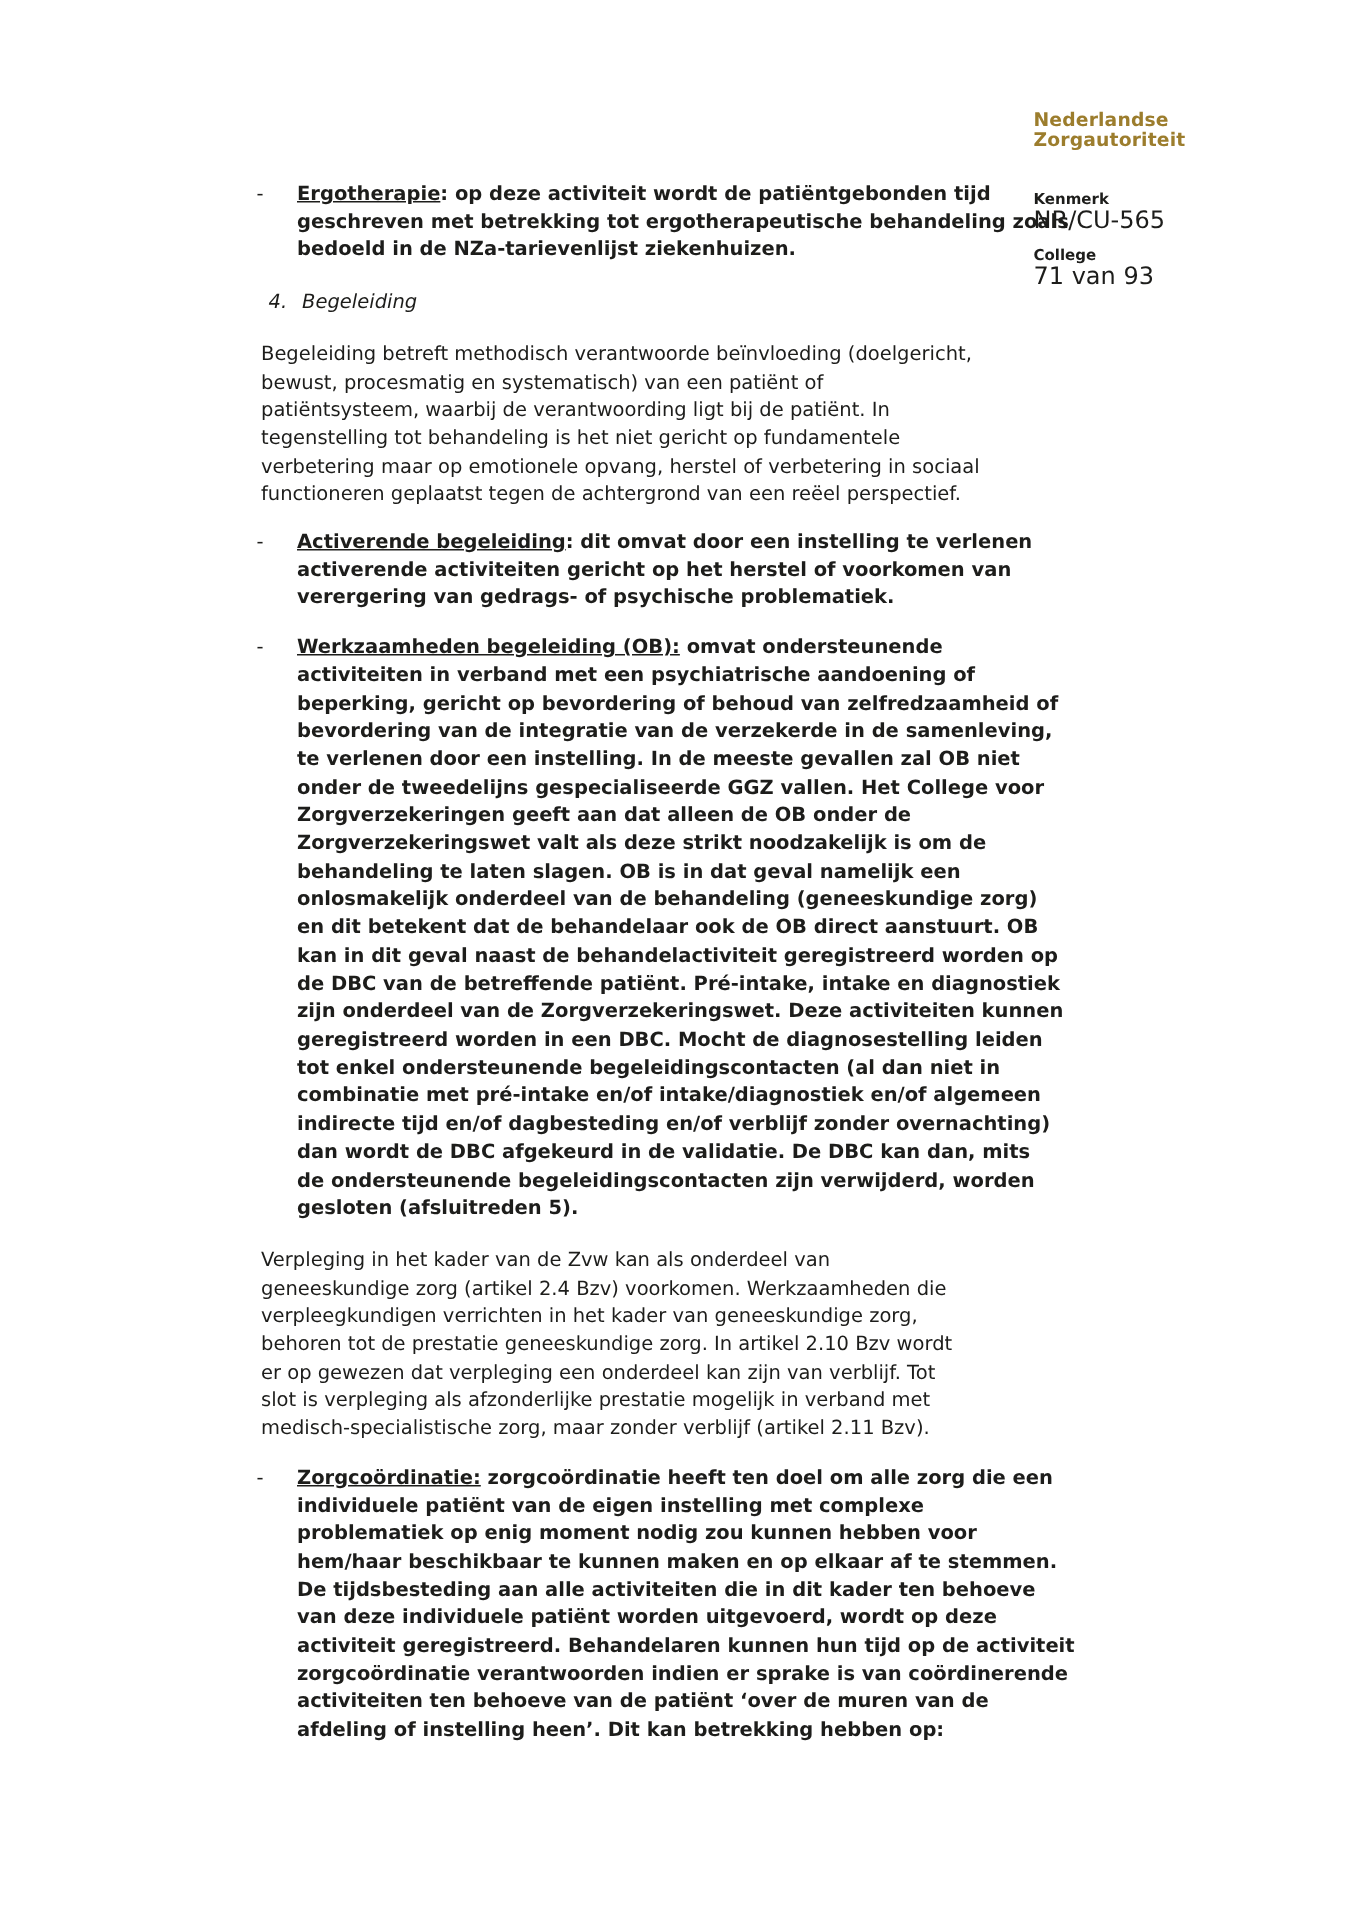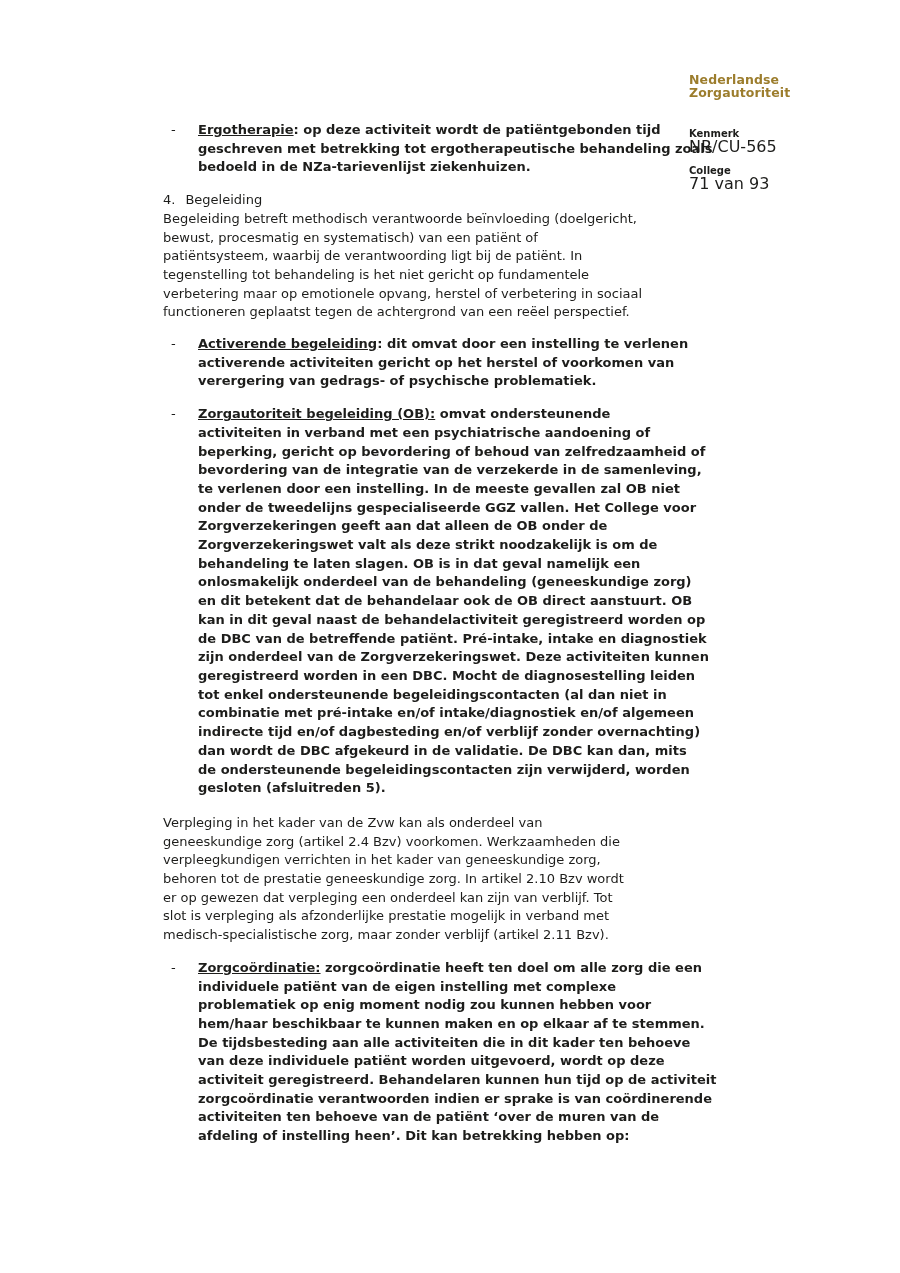--- a/index.html
+++ b/index.html
@@ -15,29 +15,29 @@
   .sidebar{position:absolute;left:689px;top:73px;width:190px;}
   .brand{
     color:#9c7d2d;font-weight:bold;font-size:12.5px;line-height:13px;
     margin:0 0 28px 0;letter-spacing:0.1px;
   }
   .meta-label{font-weight:bold;font-size:10px;line-height:13px;color:#1d1d1b;}
   .meta-value{font-size:16px;line-height:13px;margin:0 0 11px 0;color:#1d1d1b;}
   
   .content{position:absolute;left:163px;top:121px;width:517px;font-size:13px;line-height:18.7px;}
   .txt{white-space:pre;}
-  .para{margin:0;}
+  .para{margin:11px;}
   .mb13{margin-bottom:13px;}
   .mb14{margin-bottom:14px;}
   .mb16{margin-bottom:16px;}
   .bullet{display:flex;align-items:flex-start;}
   .dash{flex:0 0 35px;padding-left:8px;box-sizing:border-box;}
   .btext{flex:1 1 auto;min-width:0;font-weight:bold;}
   .u{text-decoration:underline;}
-  .heading{margin:0;}
+  .heading{font-style:italic;margin:16px;}
   .hnum{display:inline-block;margin-right:10px;}
 </style>
 </head>
 <body>
 
 <div class="page">
 
   <div class="sidebar">
     <div class="brand">Nederlandse Zorgautoriteit</div>
     <div class="meta-label">Kenmerk</div>
@@ -65,21 +65,21 @@
 
     <div class="bullet mb14">
       <span class="dash txt">-</span>
       <div class="btext txt"><span class="u">Activerende begeleiding</span><span>: dit omvat door een instelling te verlenen
 activerende activiteiten gericht op het herstel of voorkomen van
 verergering van gedrags- of psychische problematiek.</span></div>
     </div>
 
     <div class="bullet mb16">
       <span class="dash txt">-</span>
-      <div class="btext txt"><span class="u">Zorgautoriteit begeleiding (OB):</span><span> omvat ondersteunende
+      <div class="btext txt"><span class="u">Werkzaamheden begeleiding (OB):</span><span> omvat ondersteunende
 activiteiten in verband met een psychiatrische aandoening of
 beperking, gericht op bevordering of behoud van zelfredzaamheid of
 bevordering van de integratie van de verzekerde in de samenleving,
 te verlenen door een instelling. In de meeste gevallen zal OB niet
 onder de tweedelijns gespecialiseerde GGZ vallen. Het College voor
 Zorgverzekeringen geeft aan dat alleen de OB onder de
 Zorgverzekeringswet valt als deze strikt noodzakelijk is om de
 behandeling te laten slagen. OB is in dat geval namelijk een
 onlosmakelijk onderdeel van de behandeling (geneeskundige zorg)
 en dit betekent dat de behandelaar ook de OB direct aanstuurt. OB

